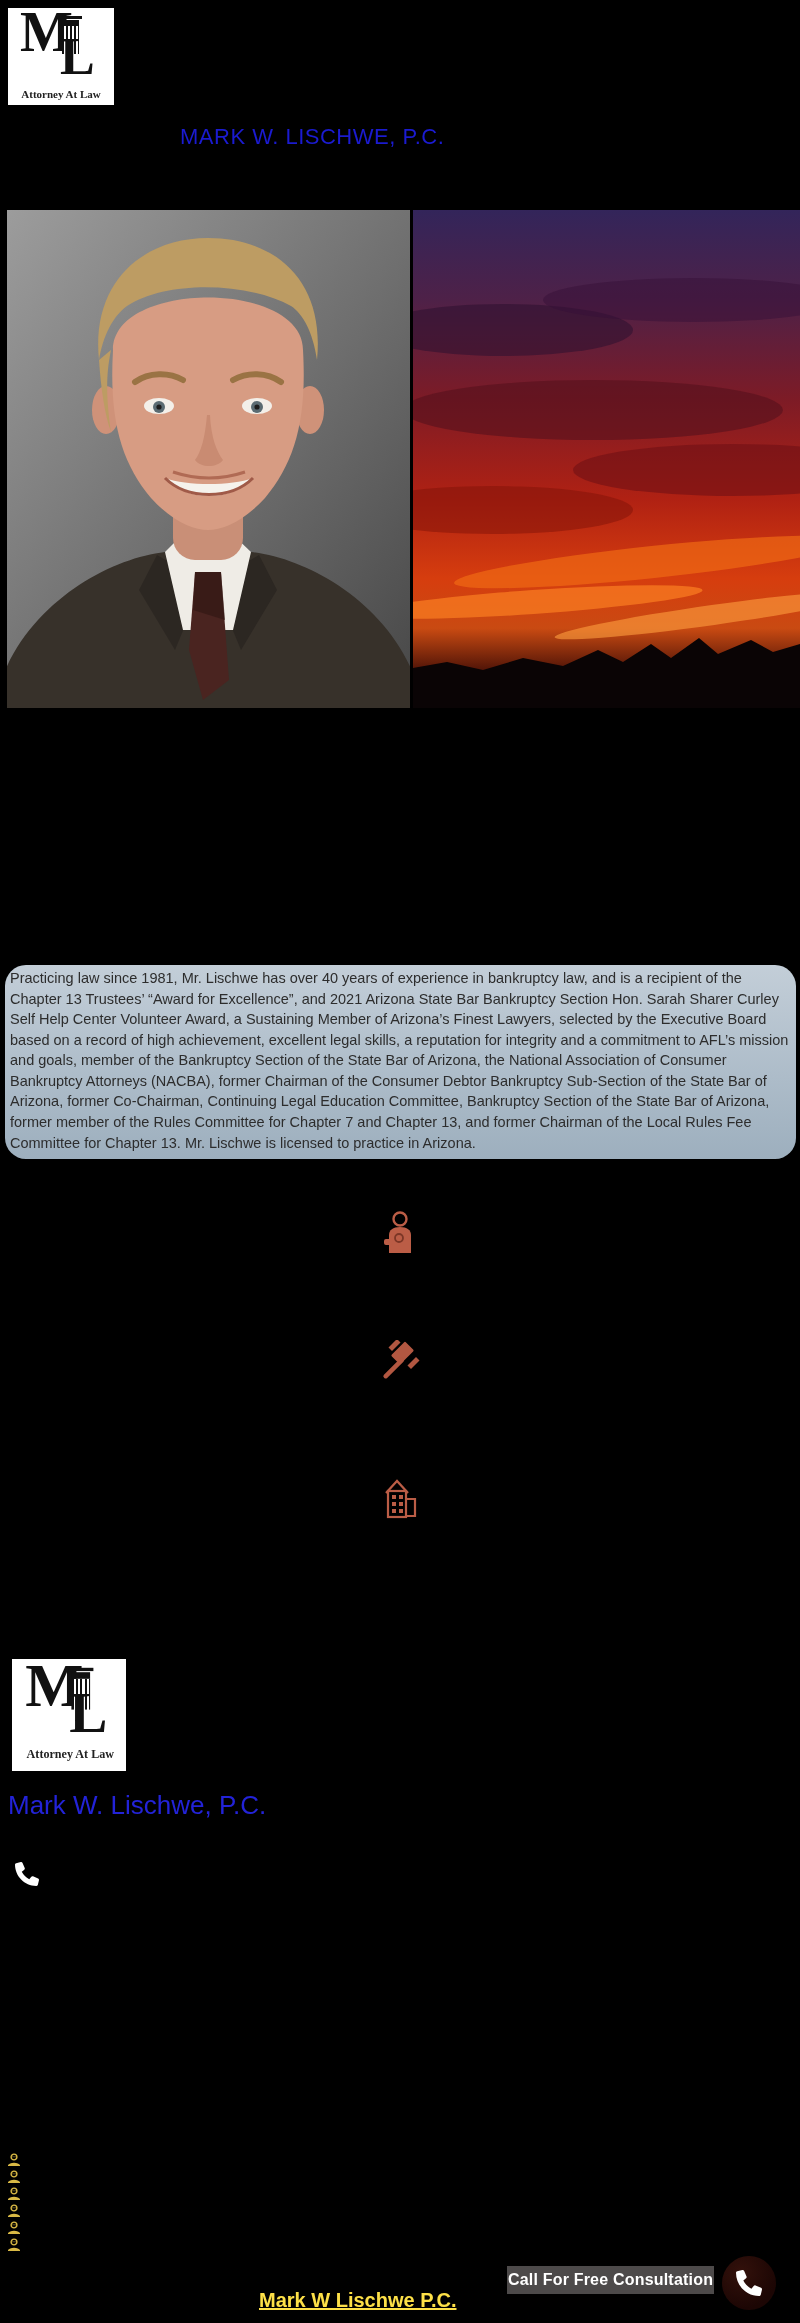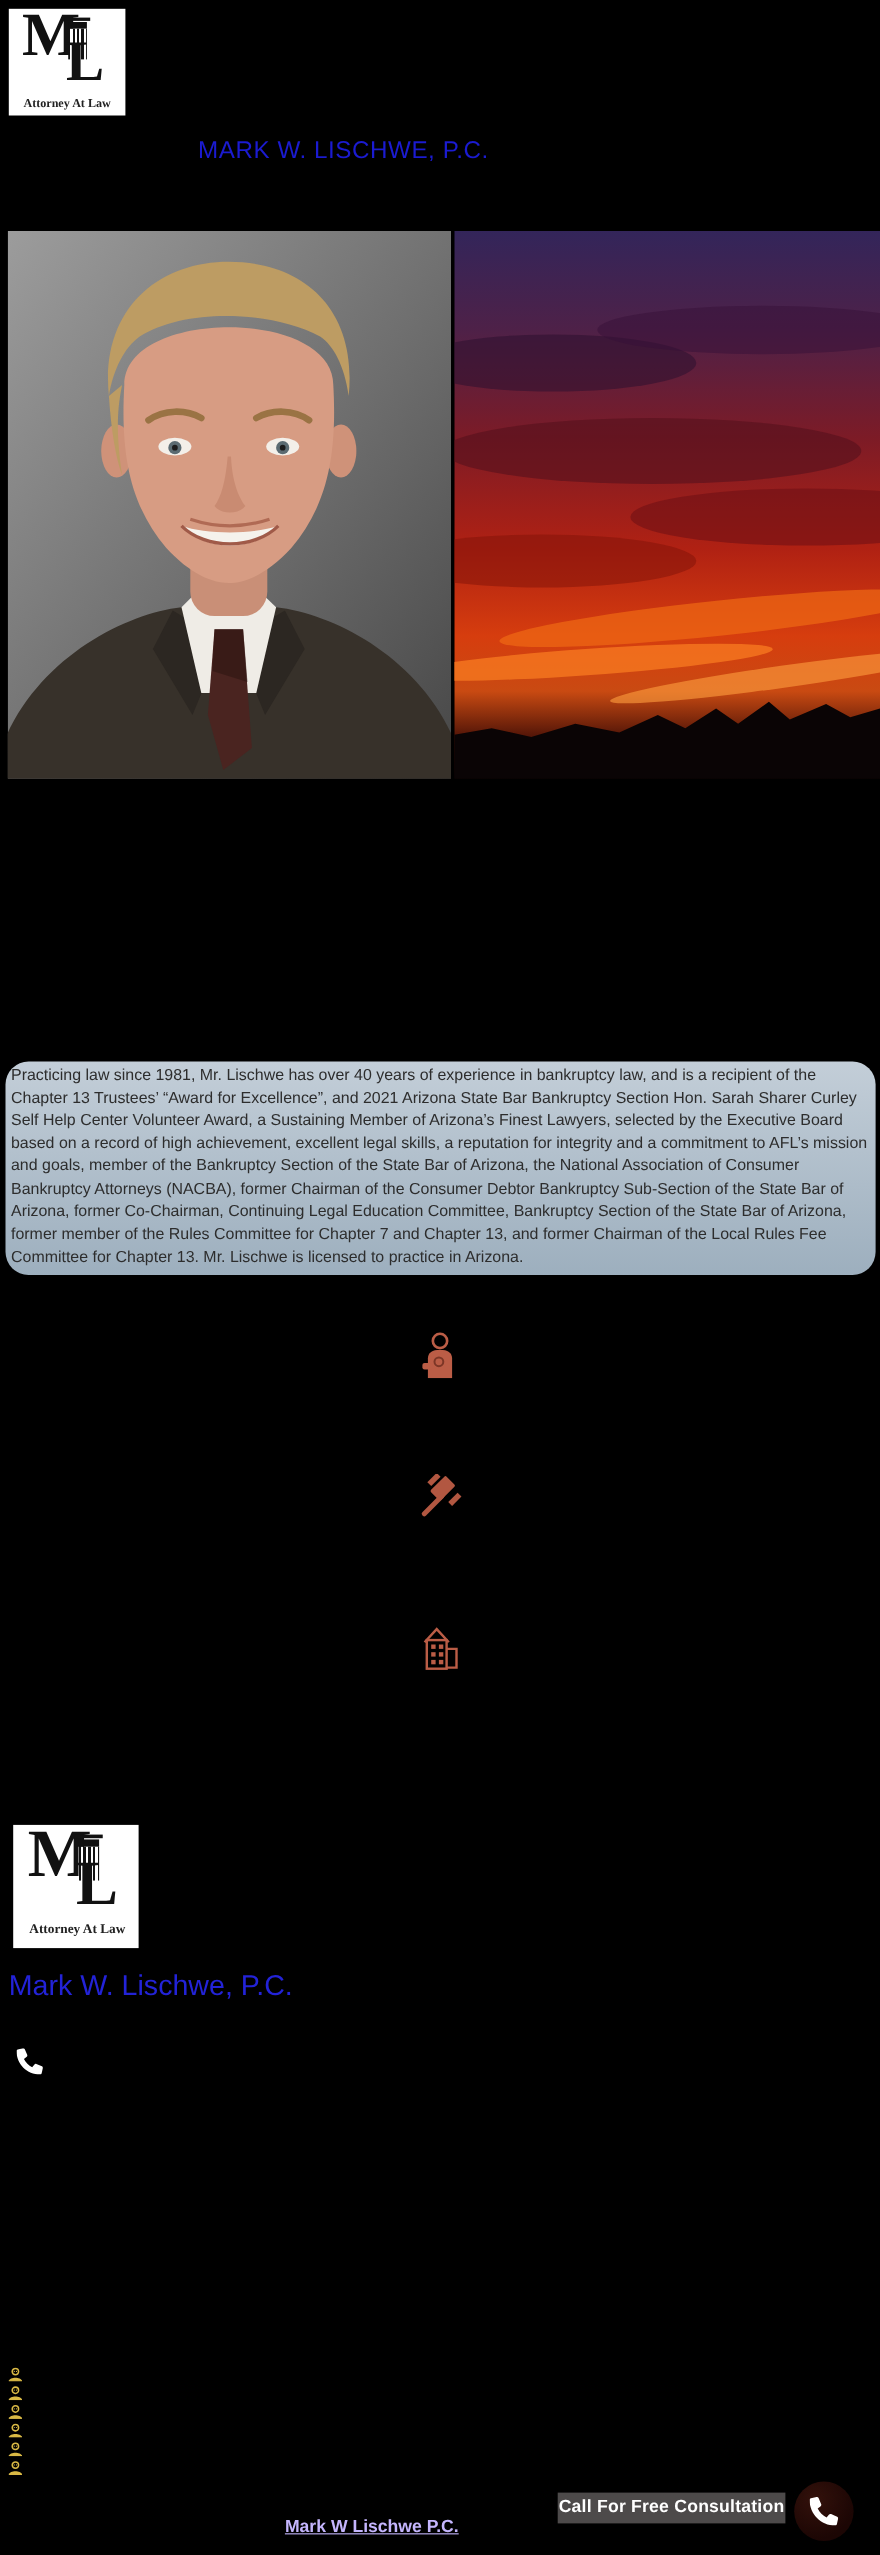--- a/index.html
+++ b/index.html
@@ -82,21 +82,21 @@
     letter-spacing:.2px; white-space:nowrap; border:none; cursor:pointer;
   }
   .phone-fab {
     position:absolute; left:722px; top:2256px; width:54px; height:54px; border-radius:50%;
     background:radial-gradient(circle at 35% 30%, #33110b 0%, #1c0604 70%);
     display:flex; align-items:center; justify-content:center; cursor:pointer; border:none;
   }
   .phone-fab svg { width:26px; height:26px; }
   .site-link {
     position:absolute; left:259px; top:2289px;
-    font-size:16px; font-weight:bold; color:#c4b5fd; text-decoration:underline;
+    font-size:20px; font-weight:bold; color:#fde047; text-decoration:underline;
     white-space:nowrap; cursor:pointer;
   }
 </style>
 </head>
 <body>
 
 <div class="logo-box top">
   <div class="logo-inner">
     <span class="logo-m">M</span>
     <span class="logo-col"></span>

